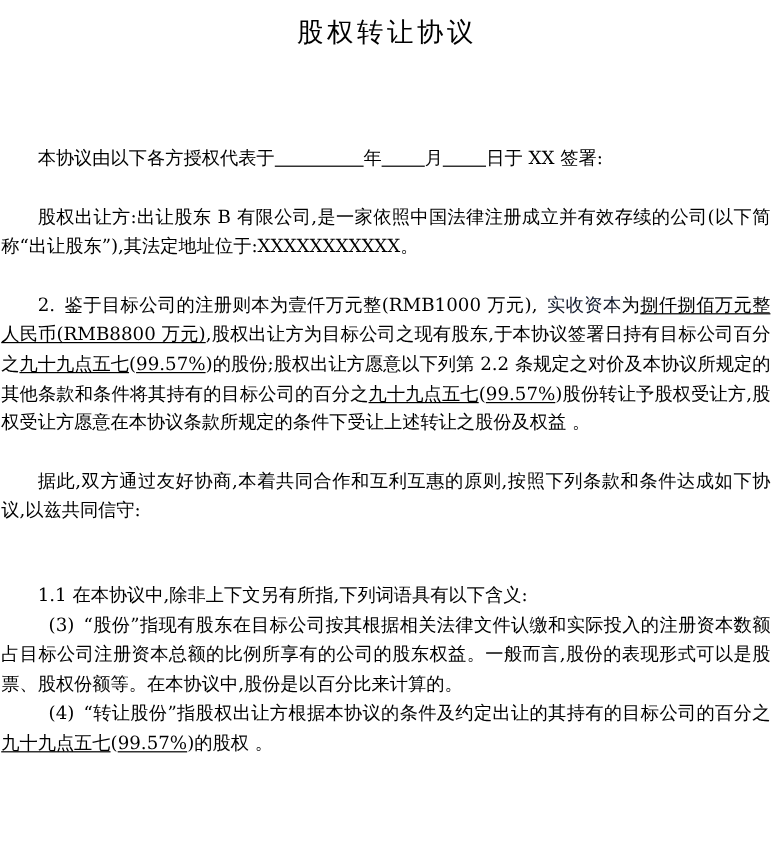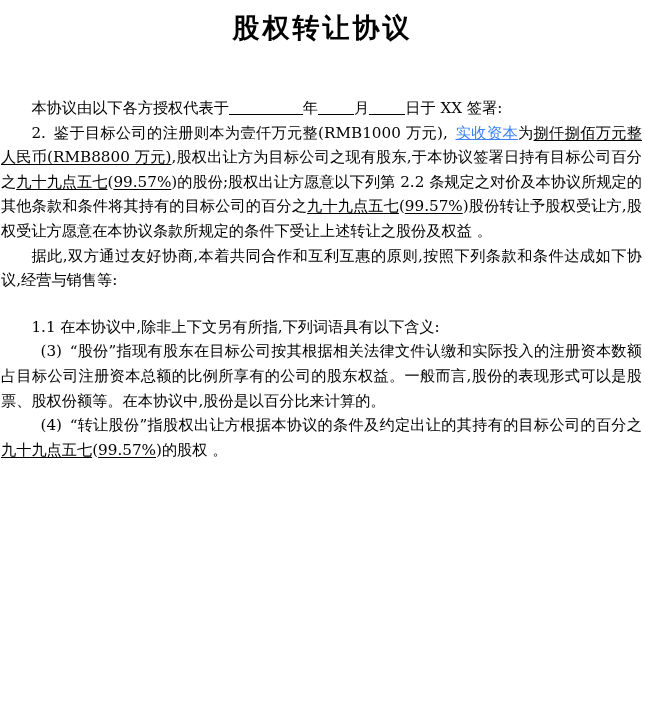--- a/index.html
+++ b/index.html
@@ -17,22 +17,22 @@
   .page {
     width: 645px;
     height: 716px;
     position: relative;
     background: #ffffff;
     box-sizing: border-box;
     padding: 0;
   }
   .doc-title {
     text-align: center;
-    font-size: 27px;
-    font-weight: bold;
+    font-size: 22px;
+    font-weight: normal;
     letter-spacing: 3px;
     margin: 0;
     padding-top: 8px;
     line-height: 40px;
     font-family: "DejaVu Serif", "Liberation Serif", serif;
   }
   .body-block {
     margin: 0;
     padding: 0 0 0 0;
     position: absolute;
@@ -46,31 +46,31 @@
     font-size: 15.2px;
     line-height: 24.6px;
     text-align: justify;
     text-justify: inter-ideograph;
     letter-spacing: 0px;
     word-break: break-all;
     padding-left: 1px;
     padding-right: 1px;
   }
   
-  p.ind2 { text-indent: 2em; }
+  p.ind2 { text-indent: 2em; margin-top: 24px; }
   p.ind3 { text-indent: 2.6em; }
   .textcol {
     margin-left: 0px;
     margin-right: 2px;
     padding-left: 0px;
   }
   .bleed-left-sm { margin-left: -8px; }
 
   .u { text-decoration: underline; text-underline-offset: 2px; }
-  .red { color: #3b82f6; text-decoration: underline; }
+  .red { color: #0f172a; }
   .blank-lg {
     display: inline-block;
     width: 74px;
     border-bottom: 1.4px solid #000;
     vertical-align: -2px;
   }
   .blank-sm {
     display: inline-block;
     width: 36px;
     border-bottom: 1.4px solid #000;
@@ -91,26 +91,27 @@
 
 <div class="page">
 
   <h1 class="doc-title">股权转让协议</h1>
 
   <div class="body-block textcol">
 
     <p class="para ind2"><span>本协议由以下各方授权代表于</span><span class="blank-lg"></span><span>年</span><span class="blank-sm"></span><span>月</span><span class="blank-sm"></span><span>日于 XX 签署:</span></p>
 
 
+    <p class="para ind2 bleed-left-sm">股权出让方:出让股东 B 有限公司,是一家依照中国法律注册成立并有效存续的公司(以下简称“出让股东”),其法定地址位于:XXXXXXXXXXX。</p>
 
 
 
     <p class="para ind2 bleed-left-sm"><span>2.</span><span class="sp"></span><span>鉴于目标公司的注册则本为壹仟万元整(RMB1000 万元),</span><span class="sp"></span><span class="red">实收资本</span><span>为</span><span class="u">捌仟捌佰万元整人民币(RMB8800 万元)</span><span>,股权出让方为目标公司之现有股东,于本协议签署日持有目标公司百分之</span><span class="u">九十九点五七</span><span>(</span><span class="u">99.57%</span><span>)的股份;股权出让方愿意以下列第 2.2 条规定之对价及本协议所规定的其他条款和条件将其持有的目标公司的百分之</span><span class="u">九十九点五七</span><span>(</span><span class="u">99.57%</span><span>)股份转让予股权受让方,股权受让方愿意在本协议条款所规定的条件下受让上述转让之股份及权益 。</span></p>
 
-    <p class="para ind2 bleed-left-sm">据此,双方通过友好协商,本着共同合作和互利互惠的原则,按照下列条款和条件达成如下协议,经营与销售等:</p>
+    <p class="para ind2 bleed-left-sm">据此,双方通过友好协商,本着共同合作和互利互惠的原则,按照下列条款和条件达成如下协议,以兹共同信守:</p>
 
 
     <div class="spacer-lg"></div>
 
     <p class="para ind2">1.1 在本协议中,除非上下文另有所指,下列词语具有以下含义:</p>
 
 
 
     <p class="para ind3 bleed-left-sm"><span>(3)</span><span class="sp"></span><span>“股份”指现有股东在目标公司按其根据相关法律文件认缴和实际投入的注册资本数额占目标公司注册资本总额的比例所享有的公司的股东权益。一般而言,股份的表现形式可以是股票、股权份额等。在本协议中,股份是以百分比来计算的。</span></p>
 

